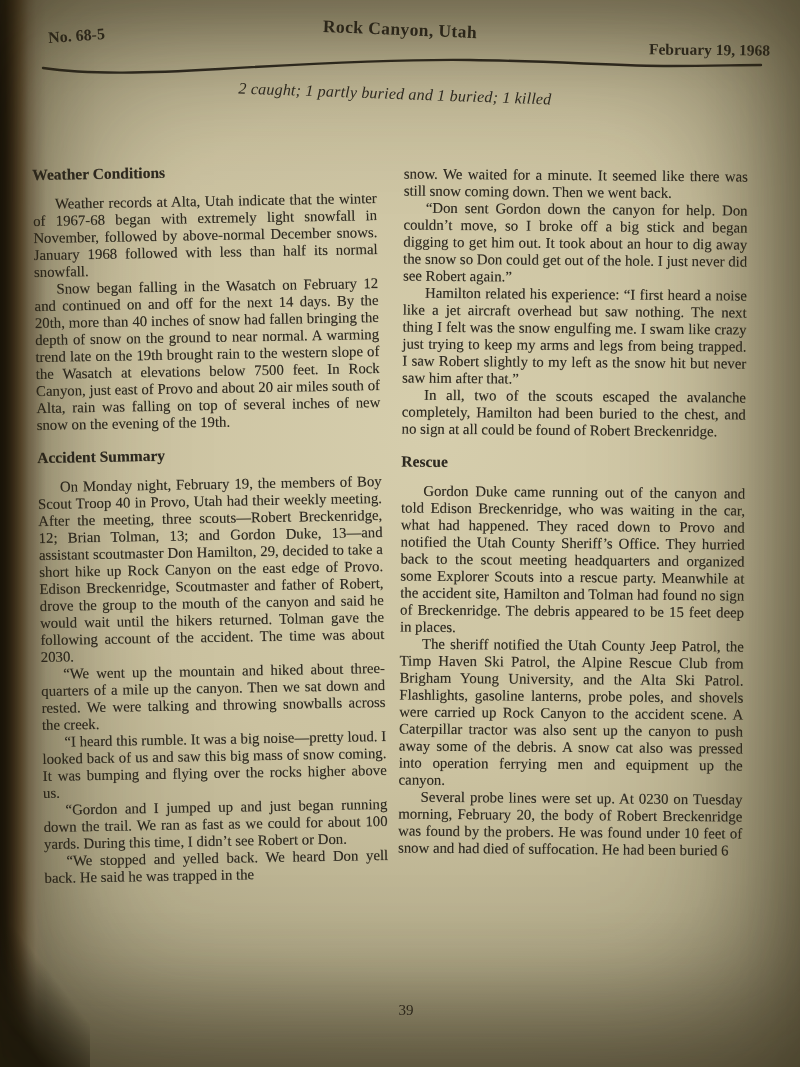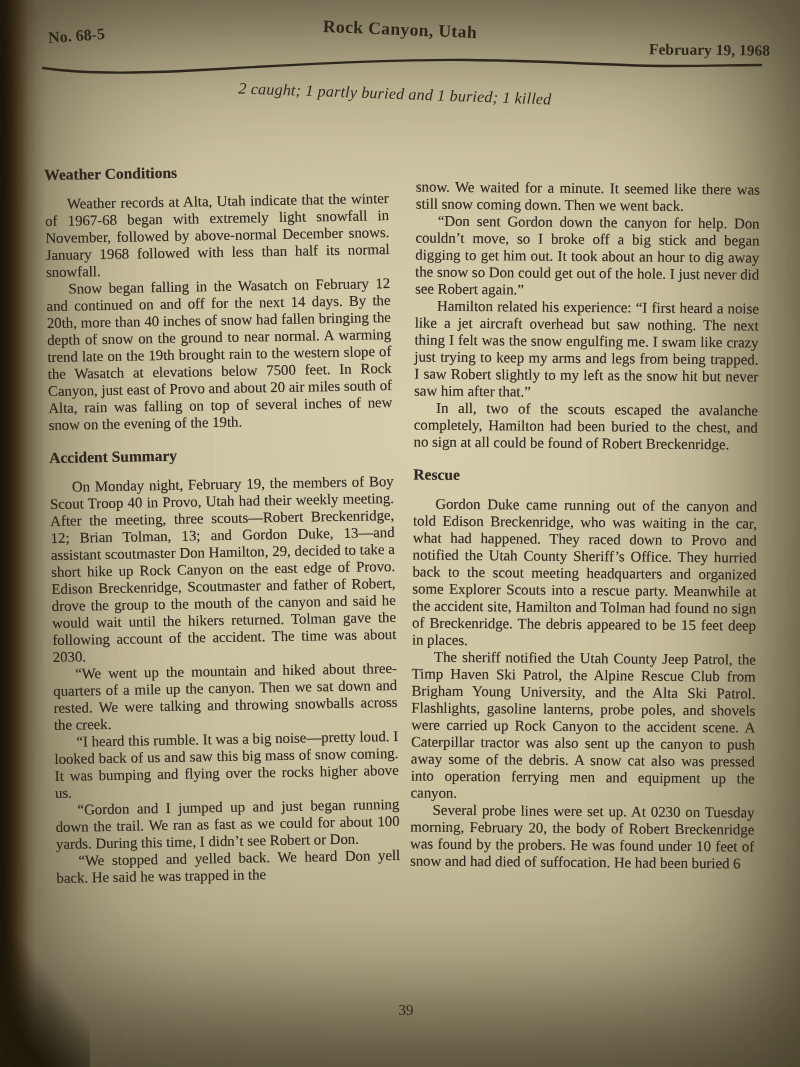--- a/index.html
+++ b/index.html
@@ -45,22 +45,22 @@
   .h-date{
     position:absolute;right:30px;top:41px;
     font-weight:bold;font-size:15.5px;transform:rotate(.6deg);
   }
   .rule{position:absolute;left:40px;top:54px;}
   .subtitle{
     position:absolute;left:0;top:85px;width:790px;text-align:center;
     font-style:italic;font-size:16px;letter-spacing:.2px;transform:rotate(2deg);
   }
   .columns{
-    position:absolute;left:44px;top:160px;width:716px;
-    display:flex;gap:28px;align-items:center;
+    position:absolute;left:32px;top:160px;width:716px;
+    display:flex;gap:28px;
   }
   .col{
     flex:1;font-size:14.8px;line-height:17px;text-align:justify;
     text-shadow:0.2px 0.2px 0.6px rgba(46,42,33,.45);
   }
   .col-left{transform:rotate(-1deg);transform-origin:top center;}
   .col-right{transform:rotate(.5deg);transform-origin:top center;padding-top:7px;}
   .col p{margin:0;text-indent:1.5em;}
   .col p.noindent{text-indent:0;}
   .col h3{

